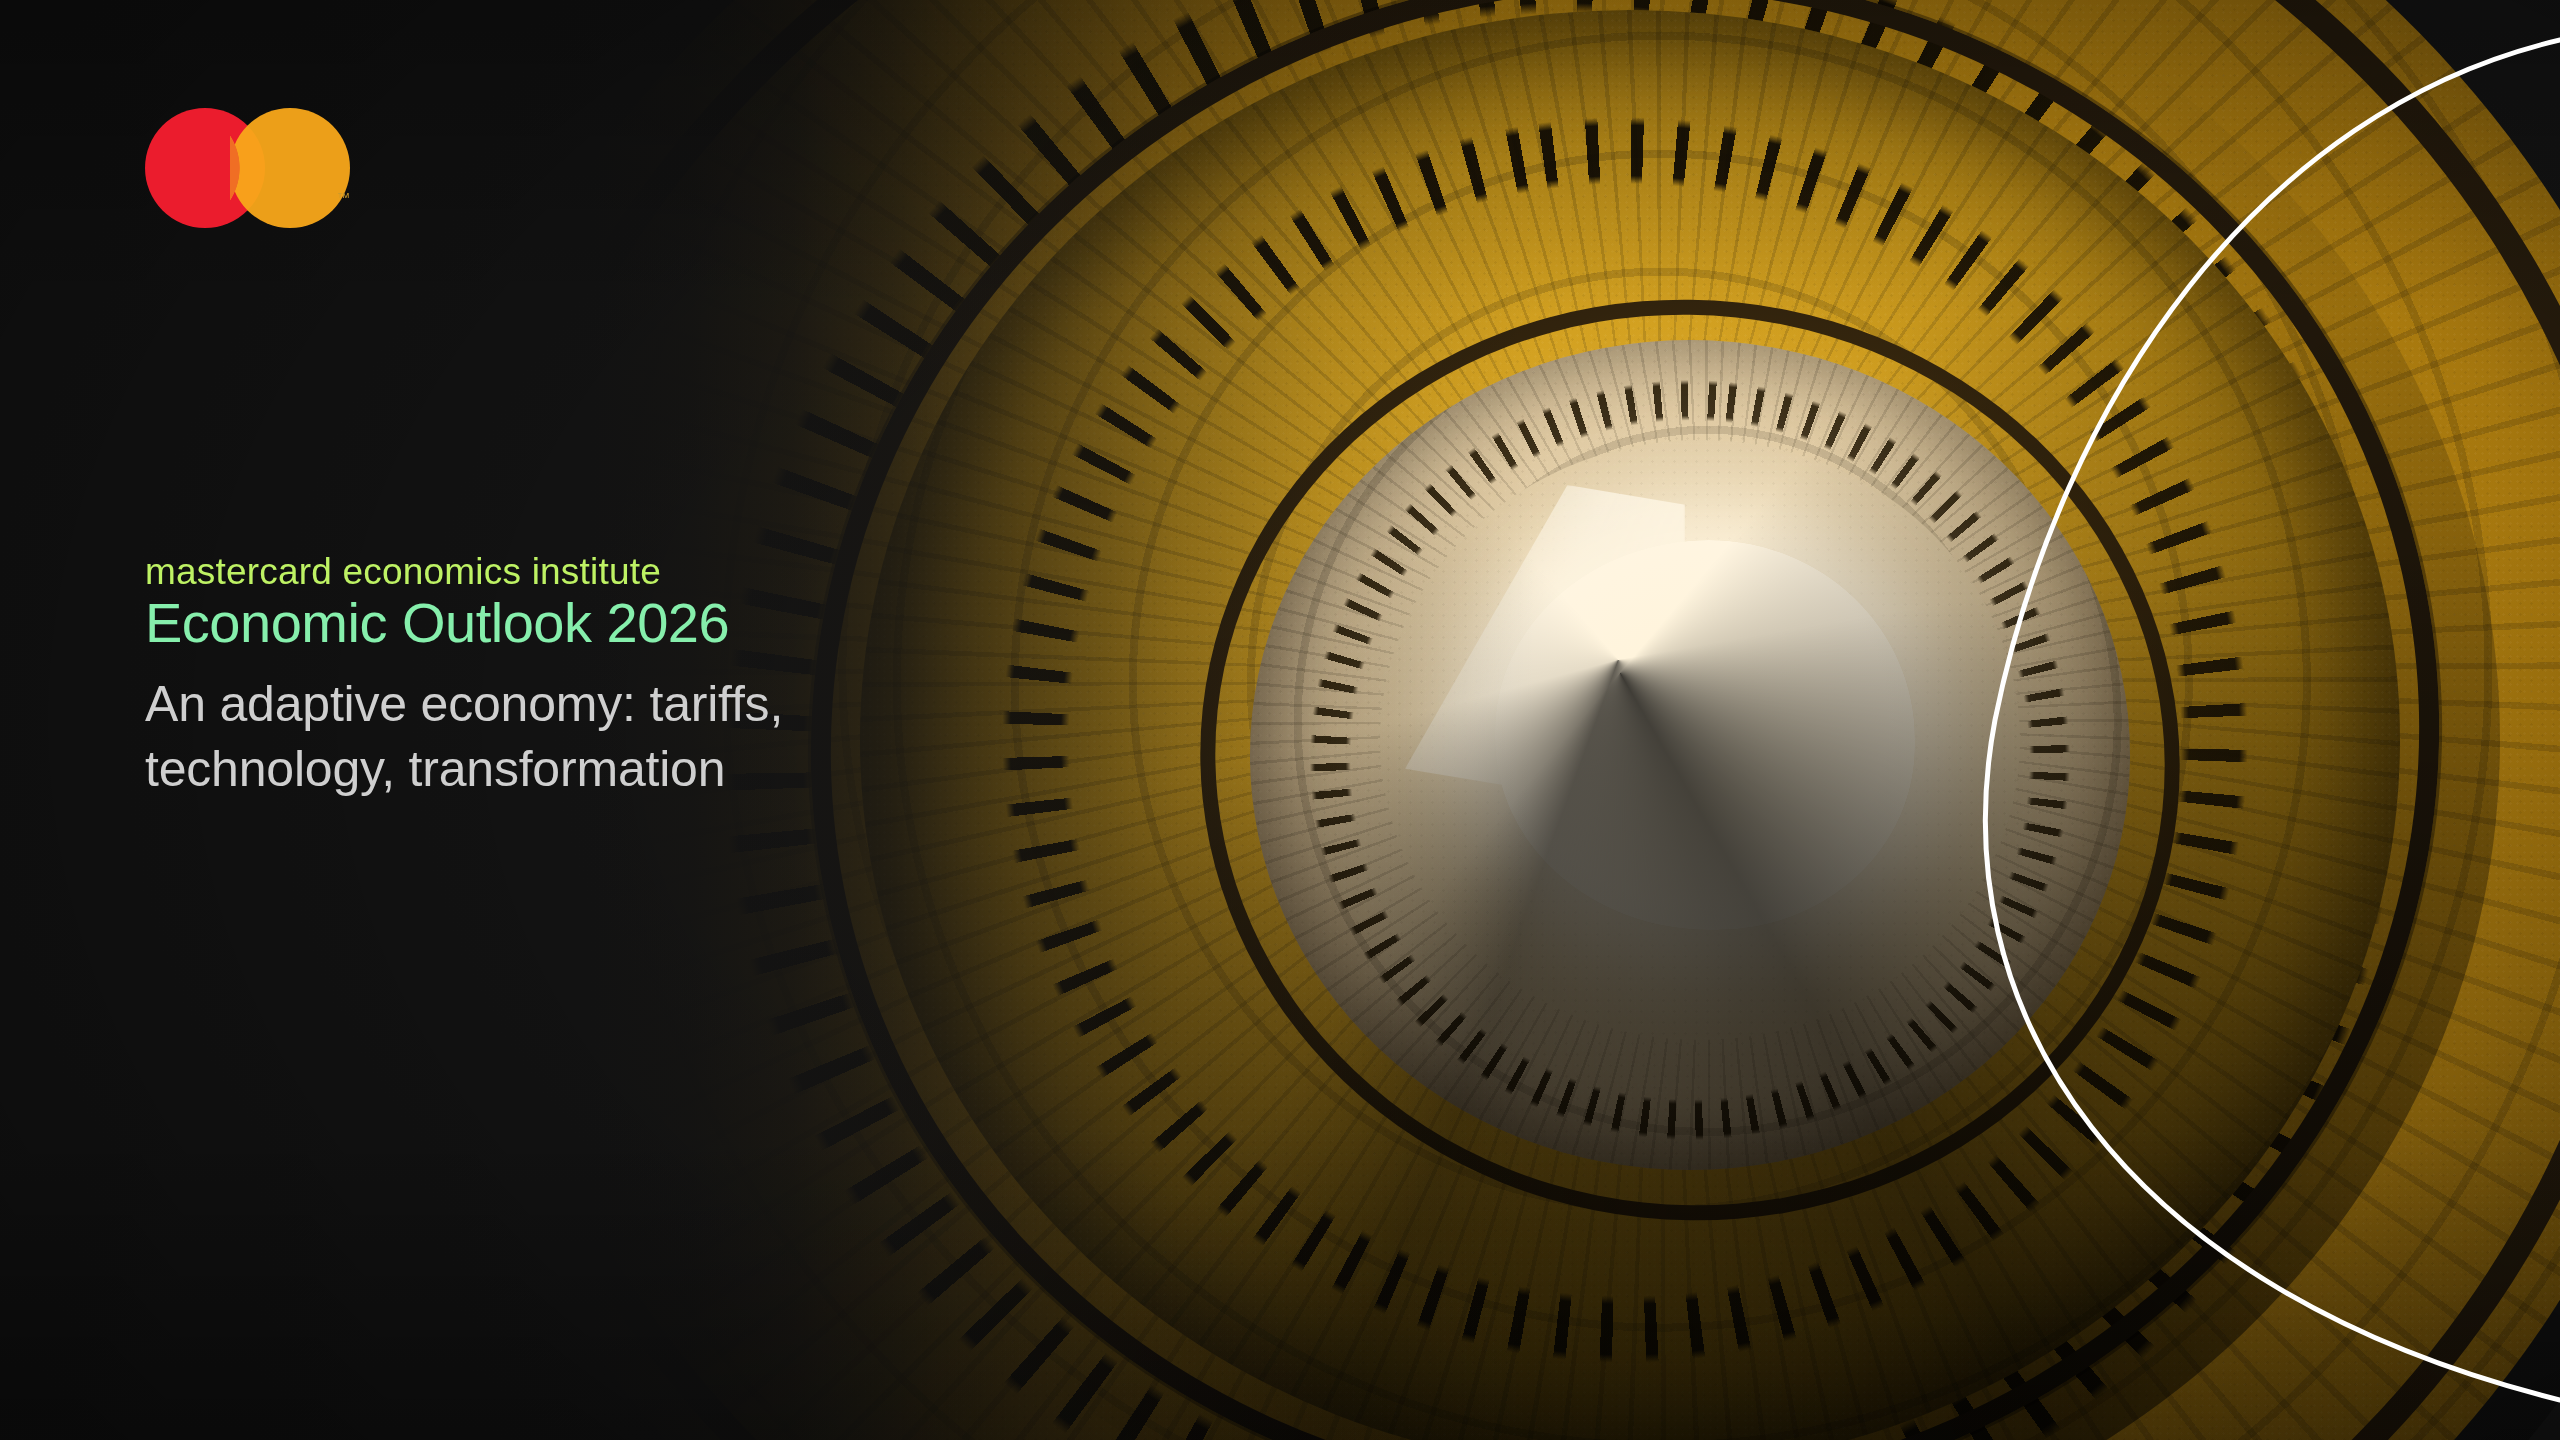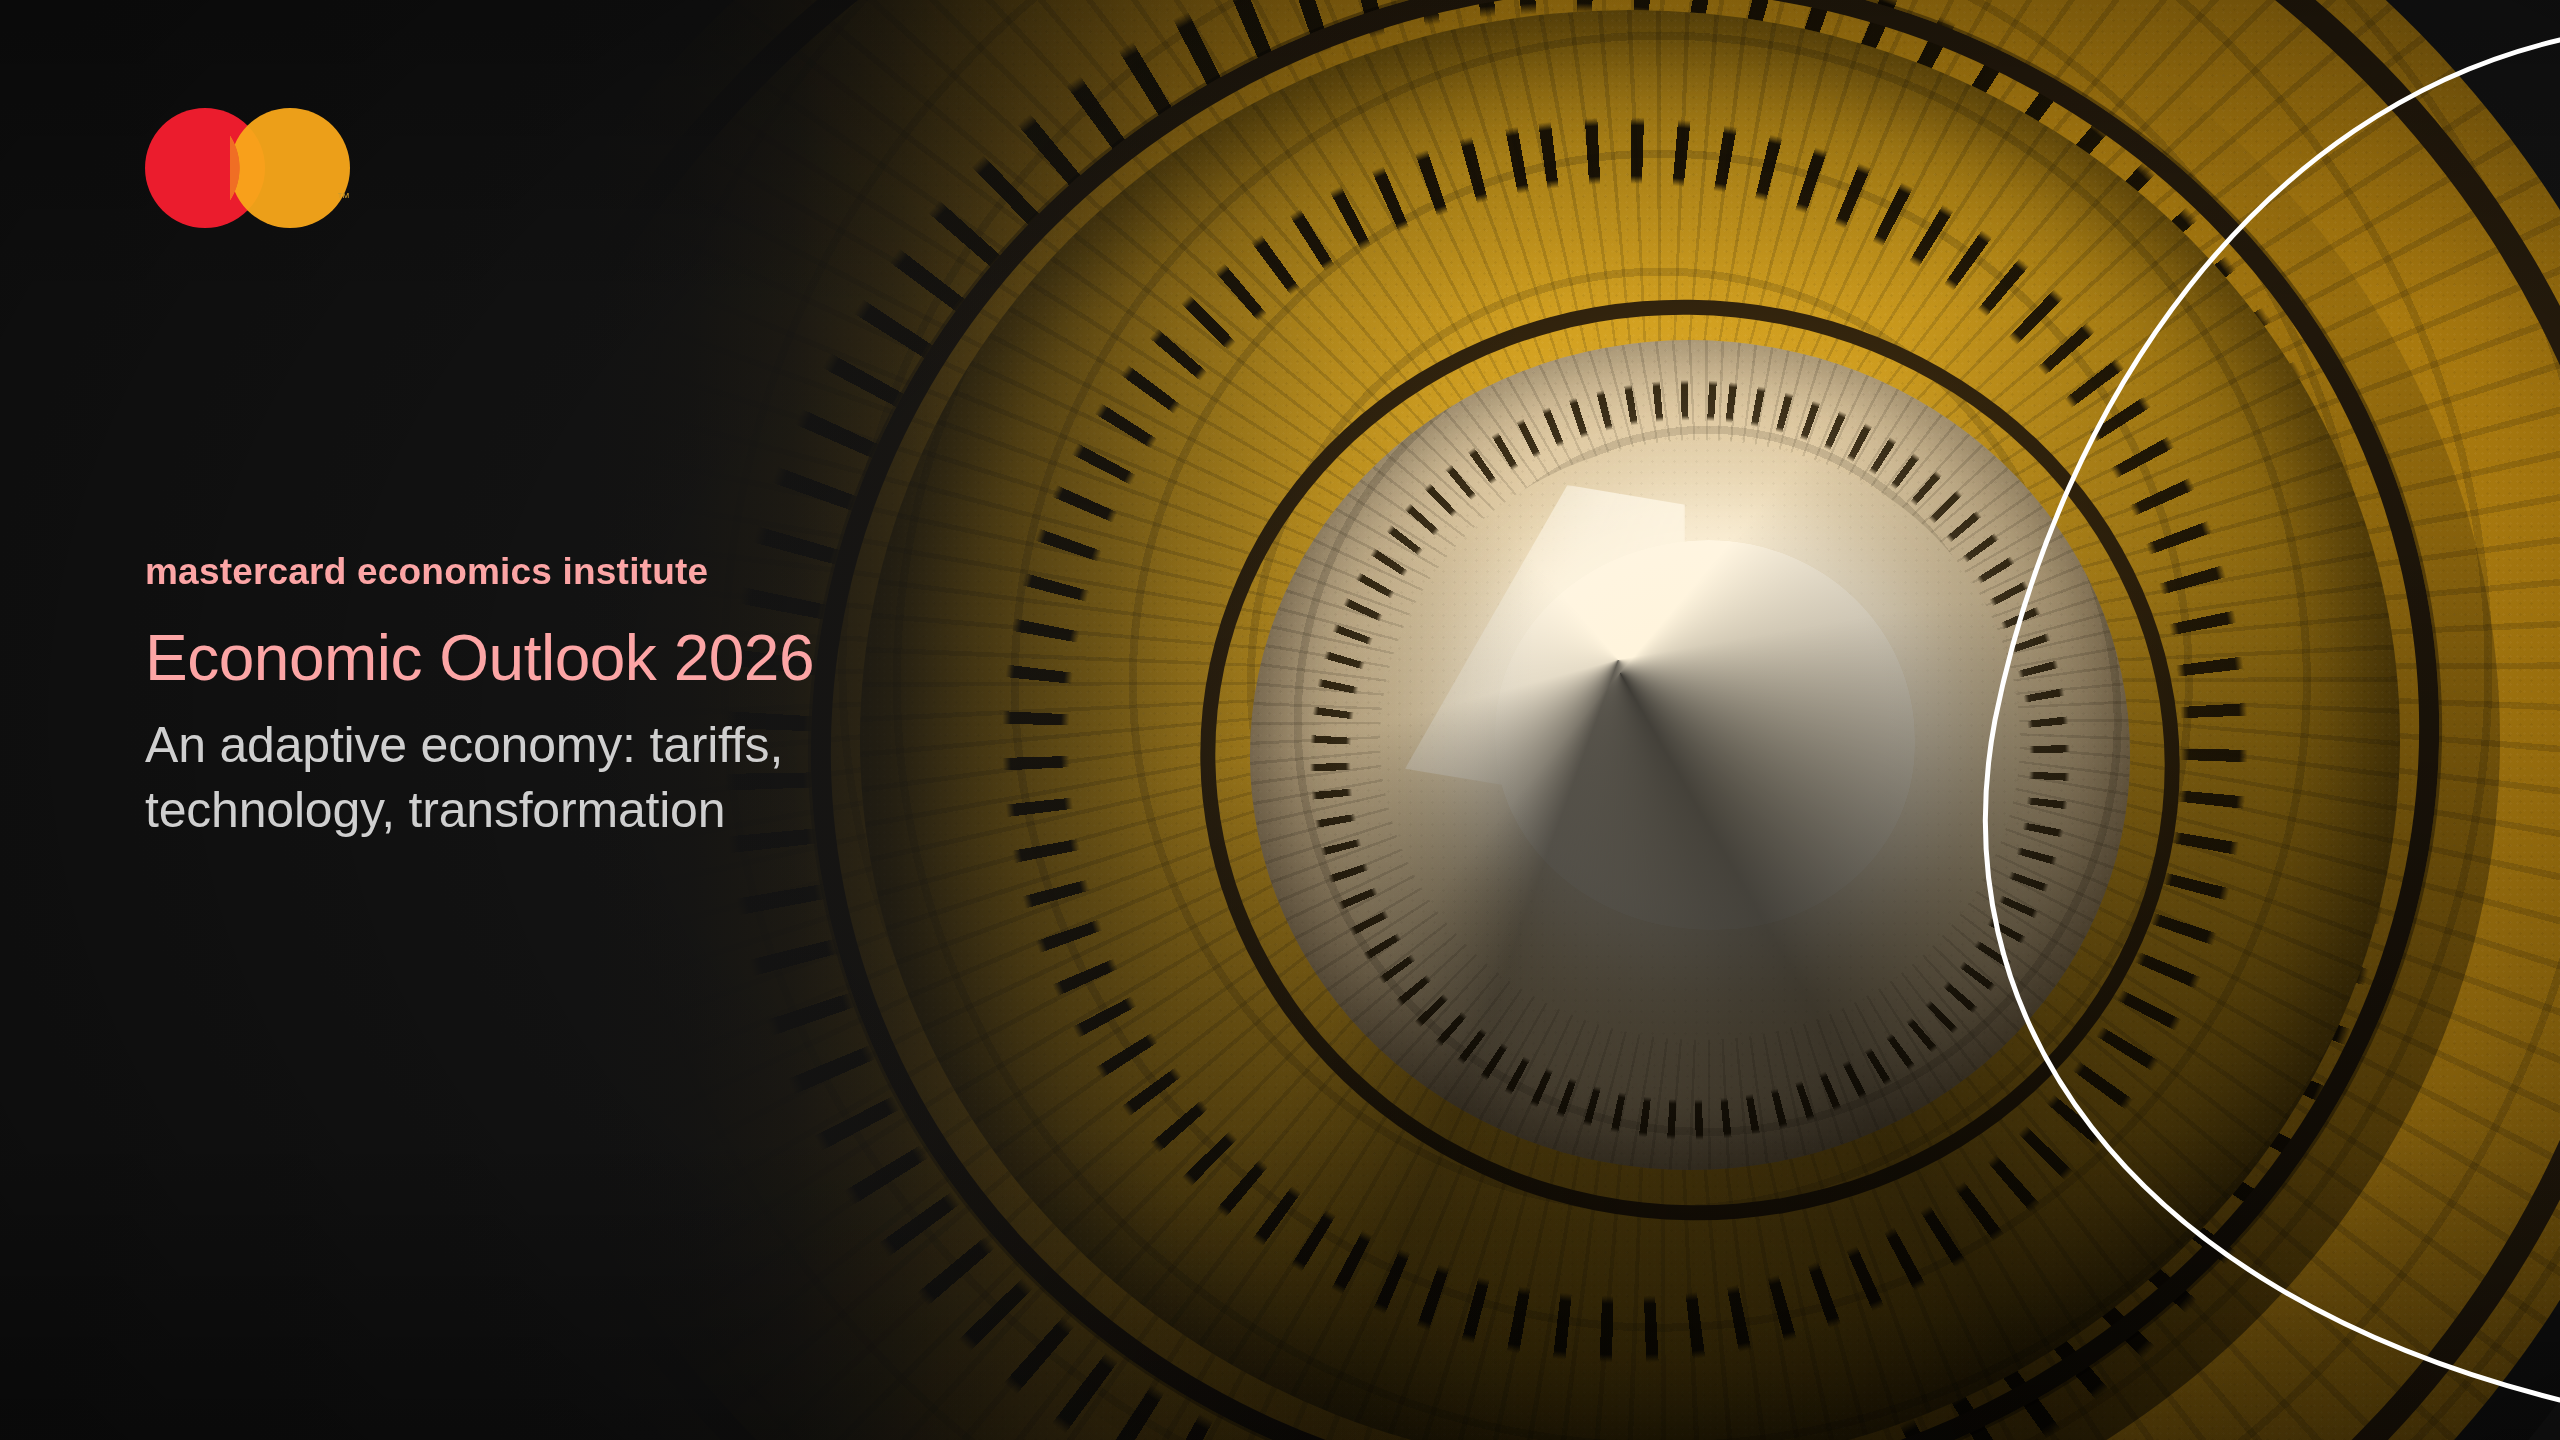--- a/index.html
+++ b/index.html
@@ -220,30 +220,29 @@
     font-size:13px; color:#C99A2E; letter-spacing:.5px;
   }
 
   #text-block {
     position:absolute;
     left:0px; top:552px; width:1120px;
   }
   #eyebrow {
     font-size:37px;
     line-height:1.1;
-    color:#fca5a5;
+    color:#bef264;
     letter-spacing:0.2px;
-    font-weight:700;
+    font-weight:400;
     white-space:nowrap;
   }
   #page-title {
-    margin-top:32px;
-    font-size:64px;
+    font-size:56px;
     line-height:1.06;
-    color:#fca5a5;
+    color:#86efac;
     font-weight:400;
     letter-spacing:-0.5px;
     white-space:nowrap;
   }
   #page-subtitle {
     margin-top:20px;
     font-size:50px;
     line-height:1.30;
     color:#CFCFCF;
     font-weight:400;

